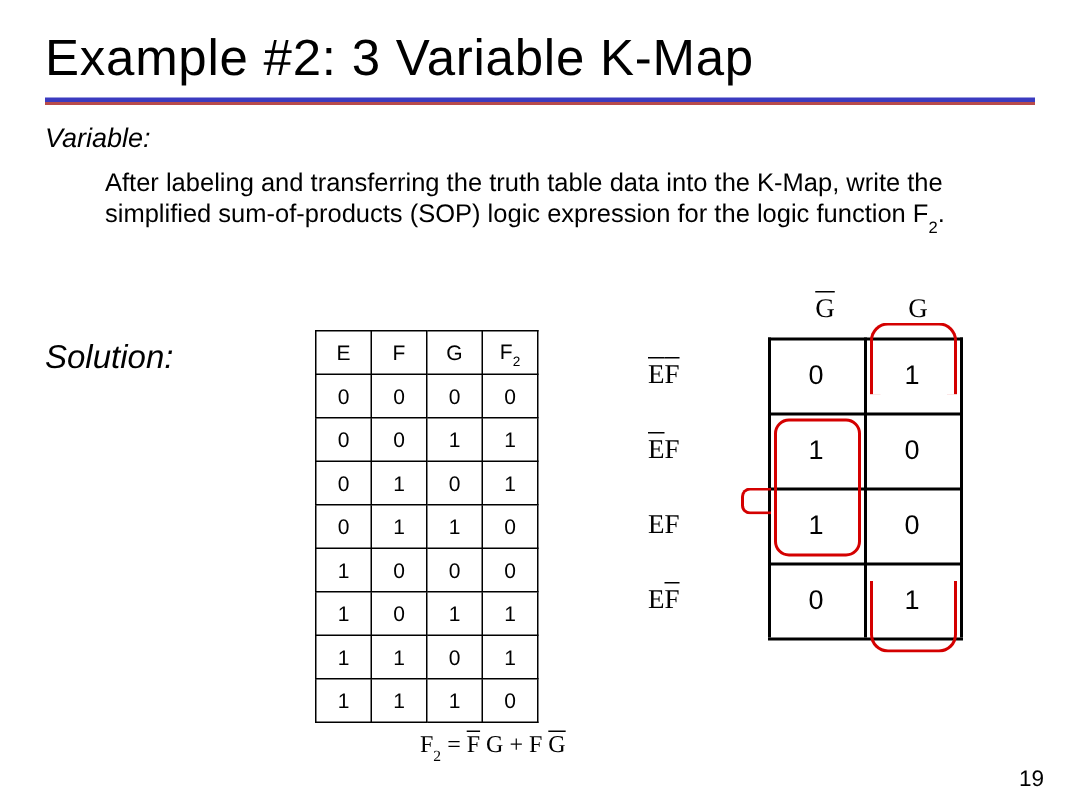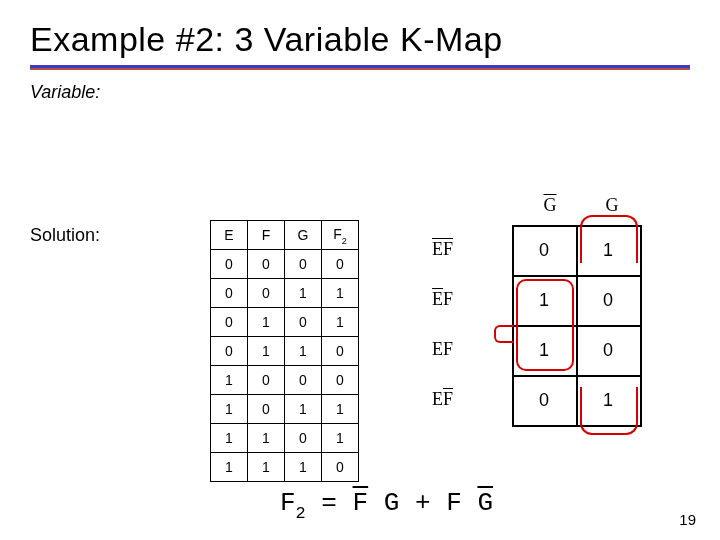--- a/index.html
+++ b/index.html
@@ -37,21 +37,22 @@
     font-style: italic;
     font-size: 18px;
     margin: 4px 0 8px 0;
   }
   .body-text {
     font-size: 17px;
     line-height: 1.25;
     margin: 0 10px 10px 40px;
   }
   .solution-label {
-    font-size: 18px;
+    font-style: italic;
+    font-size: 22px;
     position: absolute;
     left: 30px;
     top: 225px;
   }
   .sub {
     font-size: 0.65em;
     vertical-align: sub;
     position: relative;
     top: 2px;
   }
@@ -171,41 +172,44 @@
     border-right: none;
     border-radius: 6px 0 0 6px;
     box-sizing: border-box;
   }
 
   
   .equation {
     position: absolute;
     left: 280px;
     top: 488px;
-    font-family: Liberation Mono, monospace;
-    font-size: 26px;
+    font-family: Liberation Serif, serif;
+    font-size: 16px;
   }
 
   .page-num {
     position: absolute;
     right: 24px;
     bottom: 12px;
     font-size: 15px;
   }
 </style>
 </head>
 <body>
 
 <div class="slide">
 
   <h1 class="title">Example #2: 3 Variable K-Map</h1>
   <div class="rule"></div>
 
   <div class="example-label">Variable:</div>
 
+  <p class="body-text">
+    <span>After labeling and transferring the truth table data into the K-Map, write the simplified sum-of-products (SOP) logic expression for the logic function F</span><span class="sub">2</span><span>.</span>
+  </p>
 
   <div class="solution-label">Solution:</div>
 
   <table class="truth-table">
     <tbody>
         <tr>
       <th>E</th>
       <th>F</th>
       <th>G</th>
       <th>F<span class="sub">2</span></th>

